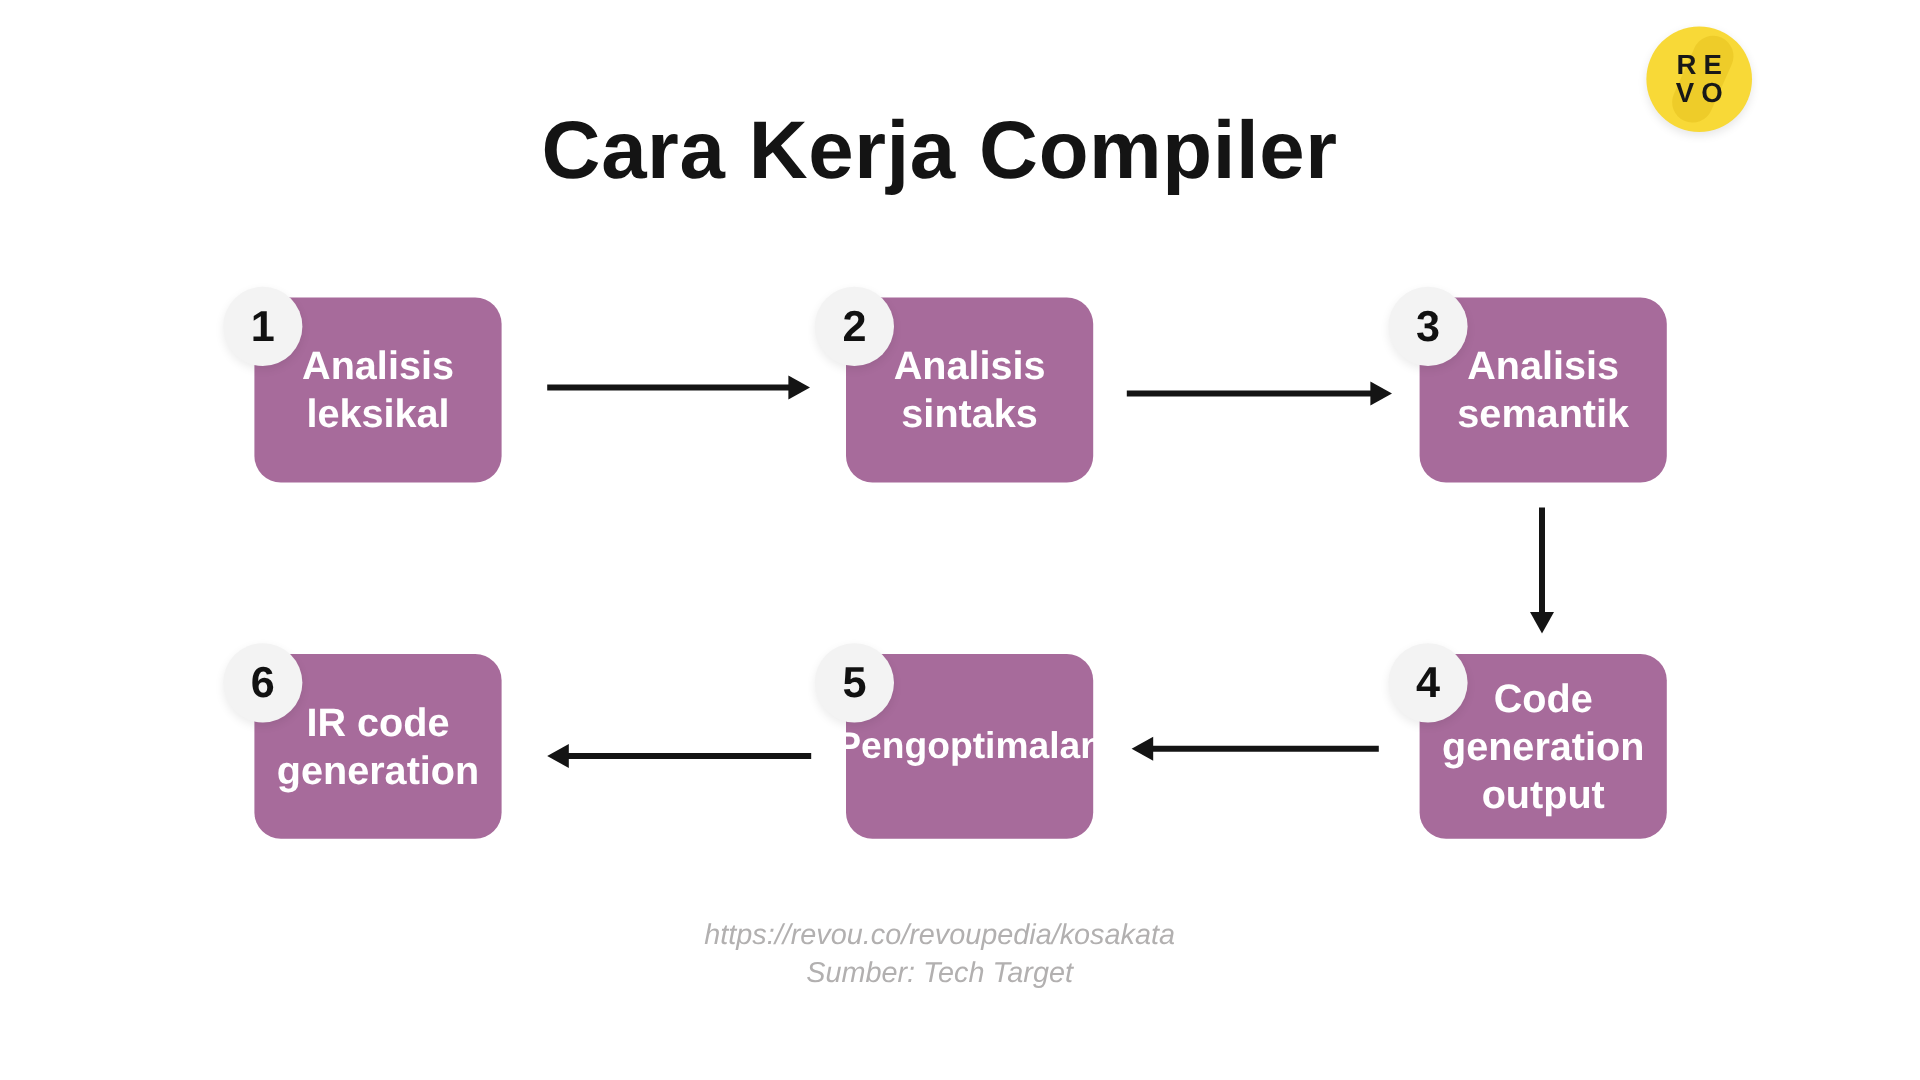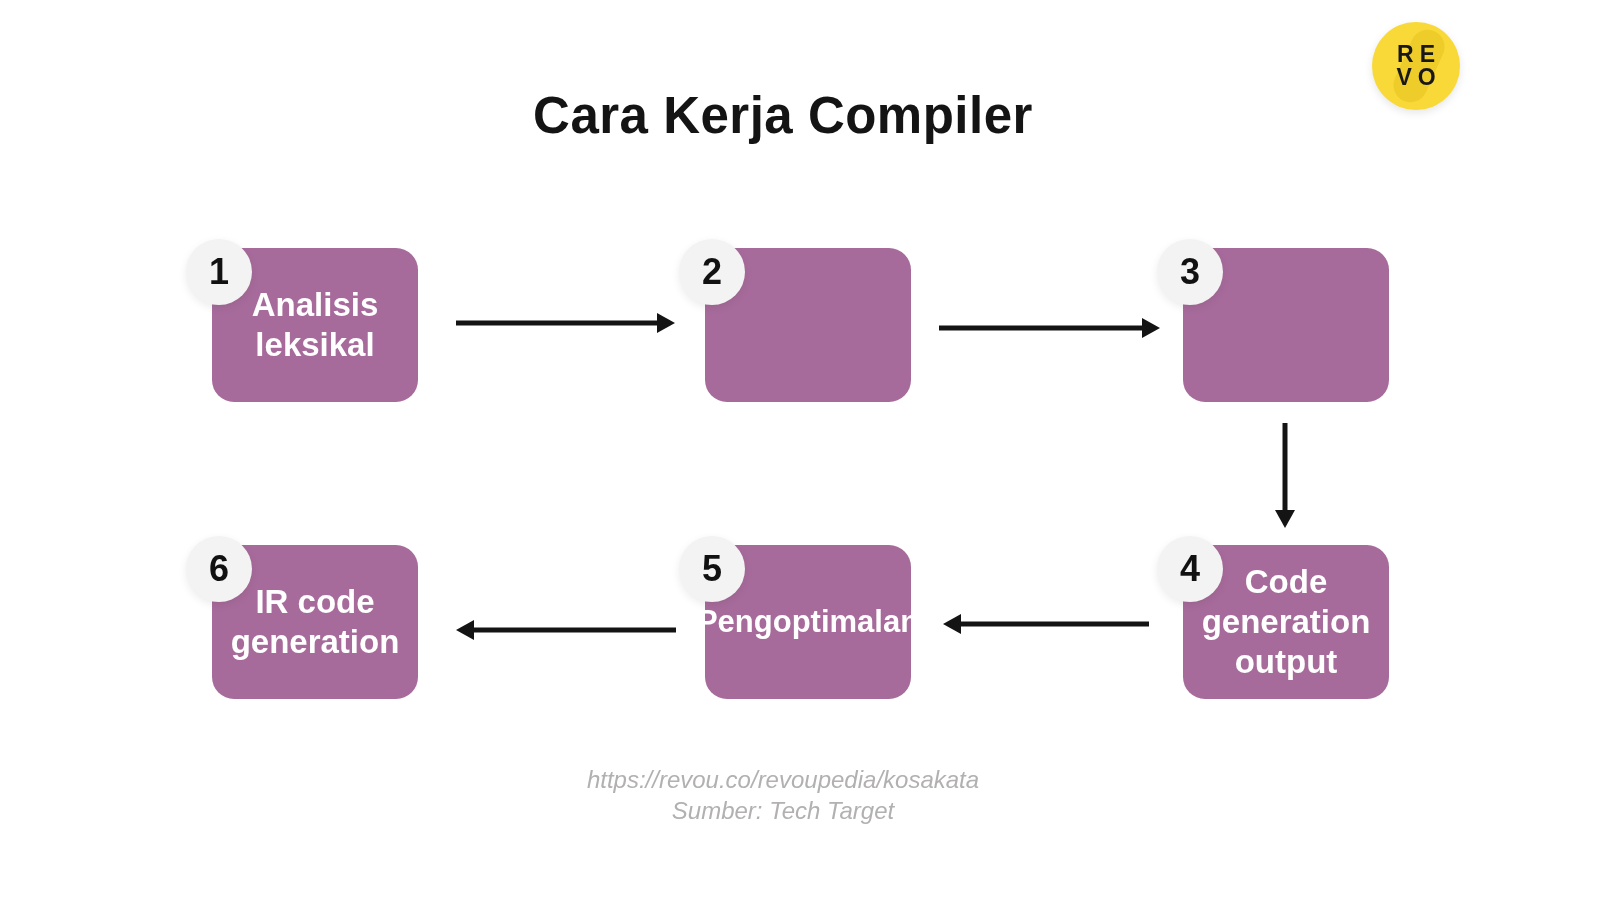--- a/index.html
+++ b/index.html
@@ -6,21 +6,21 @@
   .slide {
     position:relative; width:1600px; height:900px; overflow:hidden;
     background:#ffffff;
     font-family:"Liberation Sans", sans-serif;
   }
 
   
   .title {
     position:absolute; top:86px; left:0; right:34px;
     text-align:center;
-    font-size:51px; font-weight:bold; letter-spacing:0.5px;
+    font-size:68px; font-weight:bold; letter-spacing:0.5px;
     color:#141414; margin:0;
   }
 
   
   .logo {
     position:absolute; left:1372px; top:22px; width:88px; height:88px;
     border-radius:50%; background:#f8d937;
     box-shadow:0 3px 8px rgba(0,0,0,0.10);
     display:flex; align-items:center; justify-content:center;
     overflow:hidden;
@@ -94,24 +94,26 @@
     </div>
   </div>
 
   <div class="step" id="step1">
     <span class="badge">1</span>
     <span class="step-label">Analisis leksikal</span>
   </div>
 
   <div class="step" id="step2">
     <span class="badge">2</span>
+    <span class="step-label">Analisis sintaks</span>
   </div>
 
   <div class="step" id="step3">
     <span class="badge">3</span>
+    <span class="step-label">Analisis semantik</span>
   </div>
 
   <div class="step" id="step4">
     <span class="badge">4</span>
     <span class="step-label">Code generation output</span>
   </div>
 
   <div class="step" id="step5">
     <span class="badge">5</span>
     <span class="step-label small">Pengoptimalan</span>

